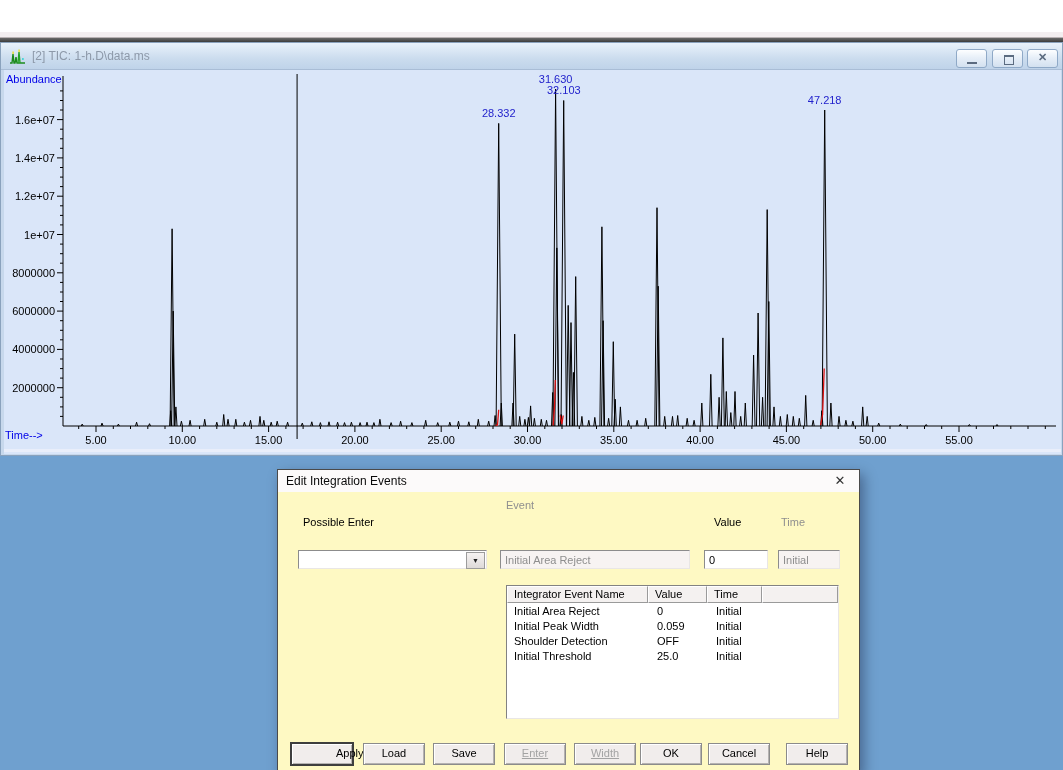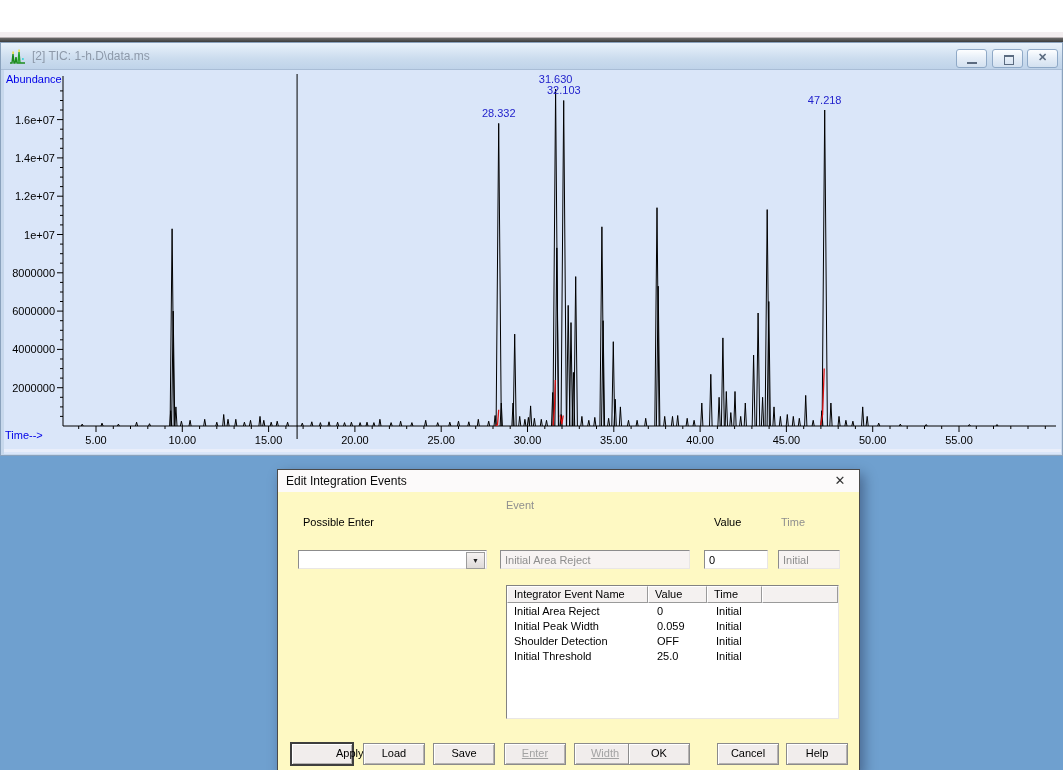--- a/index.html
+++ b/index.html
@@ -169,17 +169,17 @@
         <div class="rc c2">25.0</div>
         <div class="rc c3">Initial</div>
       </div>
     </div>
 
     <div class="btn default" style="left:13px">Apply</div>
     <div class="btn" style="left:85px">Load</div>
     <div class="btn" style="left:155px">Save</div>
     <div class="btn disabled" style="left:226px">Enter</div>
     <div class="btn disabled" style="left:296px">Width</div>
-    <div class="btn" style="left:350px">OK</div>
-    <div class="btn" style="left:439px">Cancel</div>
+    <div class="btn" style="left:362px">OK</div>
+    <div class="btn" style="left:430px">Cancel</div>
     <div class="btn" style="left:508px">Help</div>
   </div>
 </div>
 
 </body></html>

